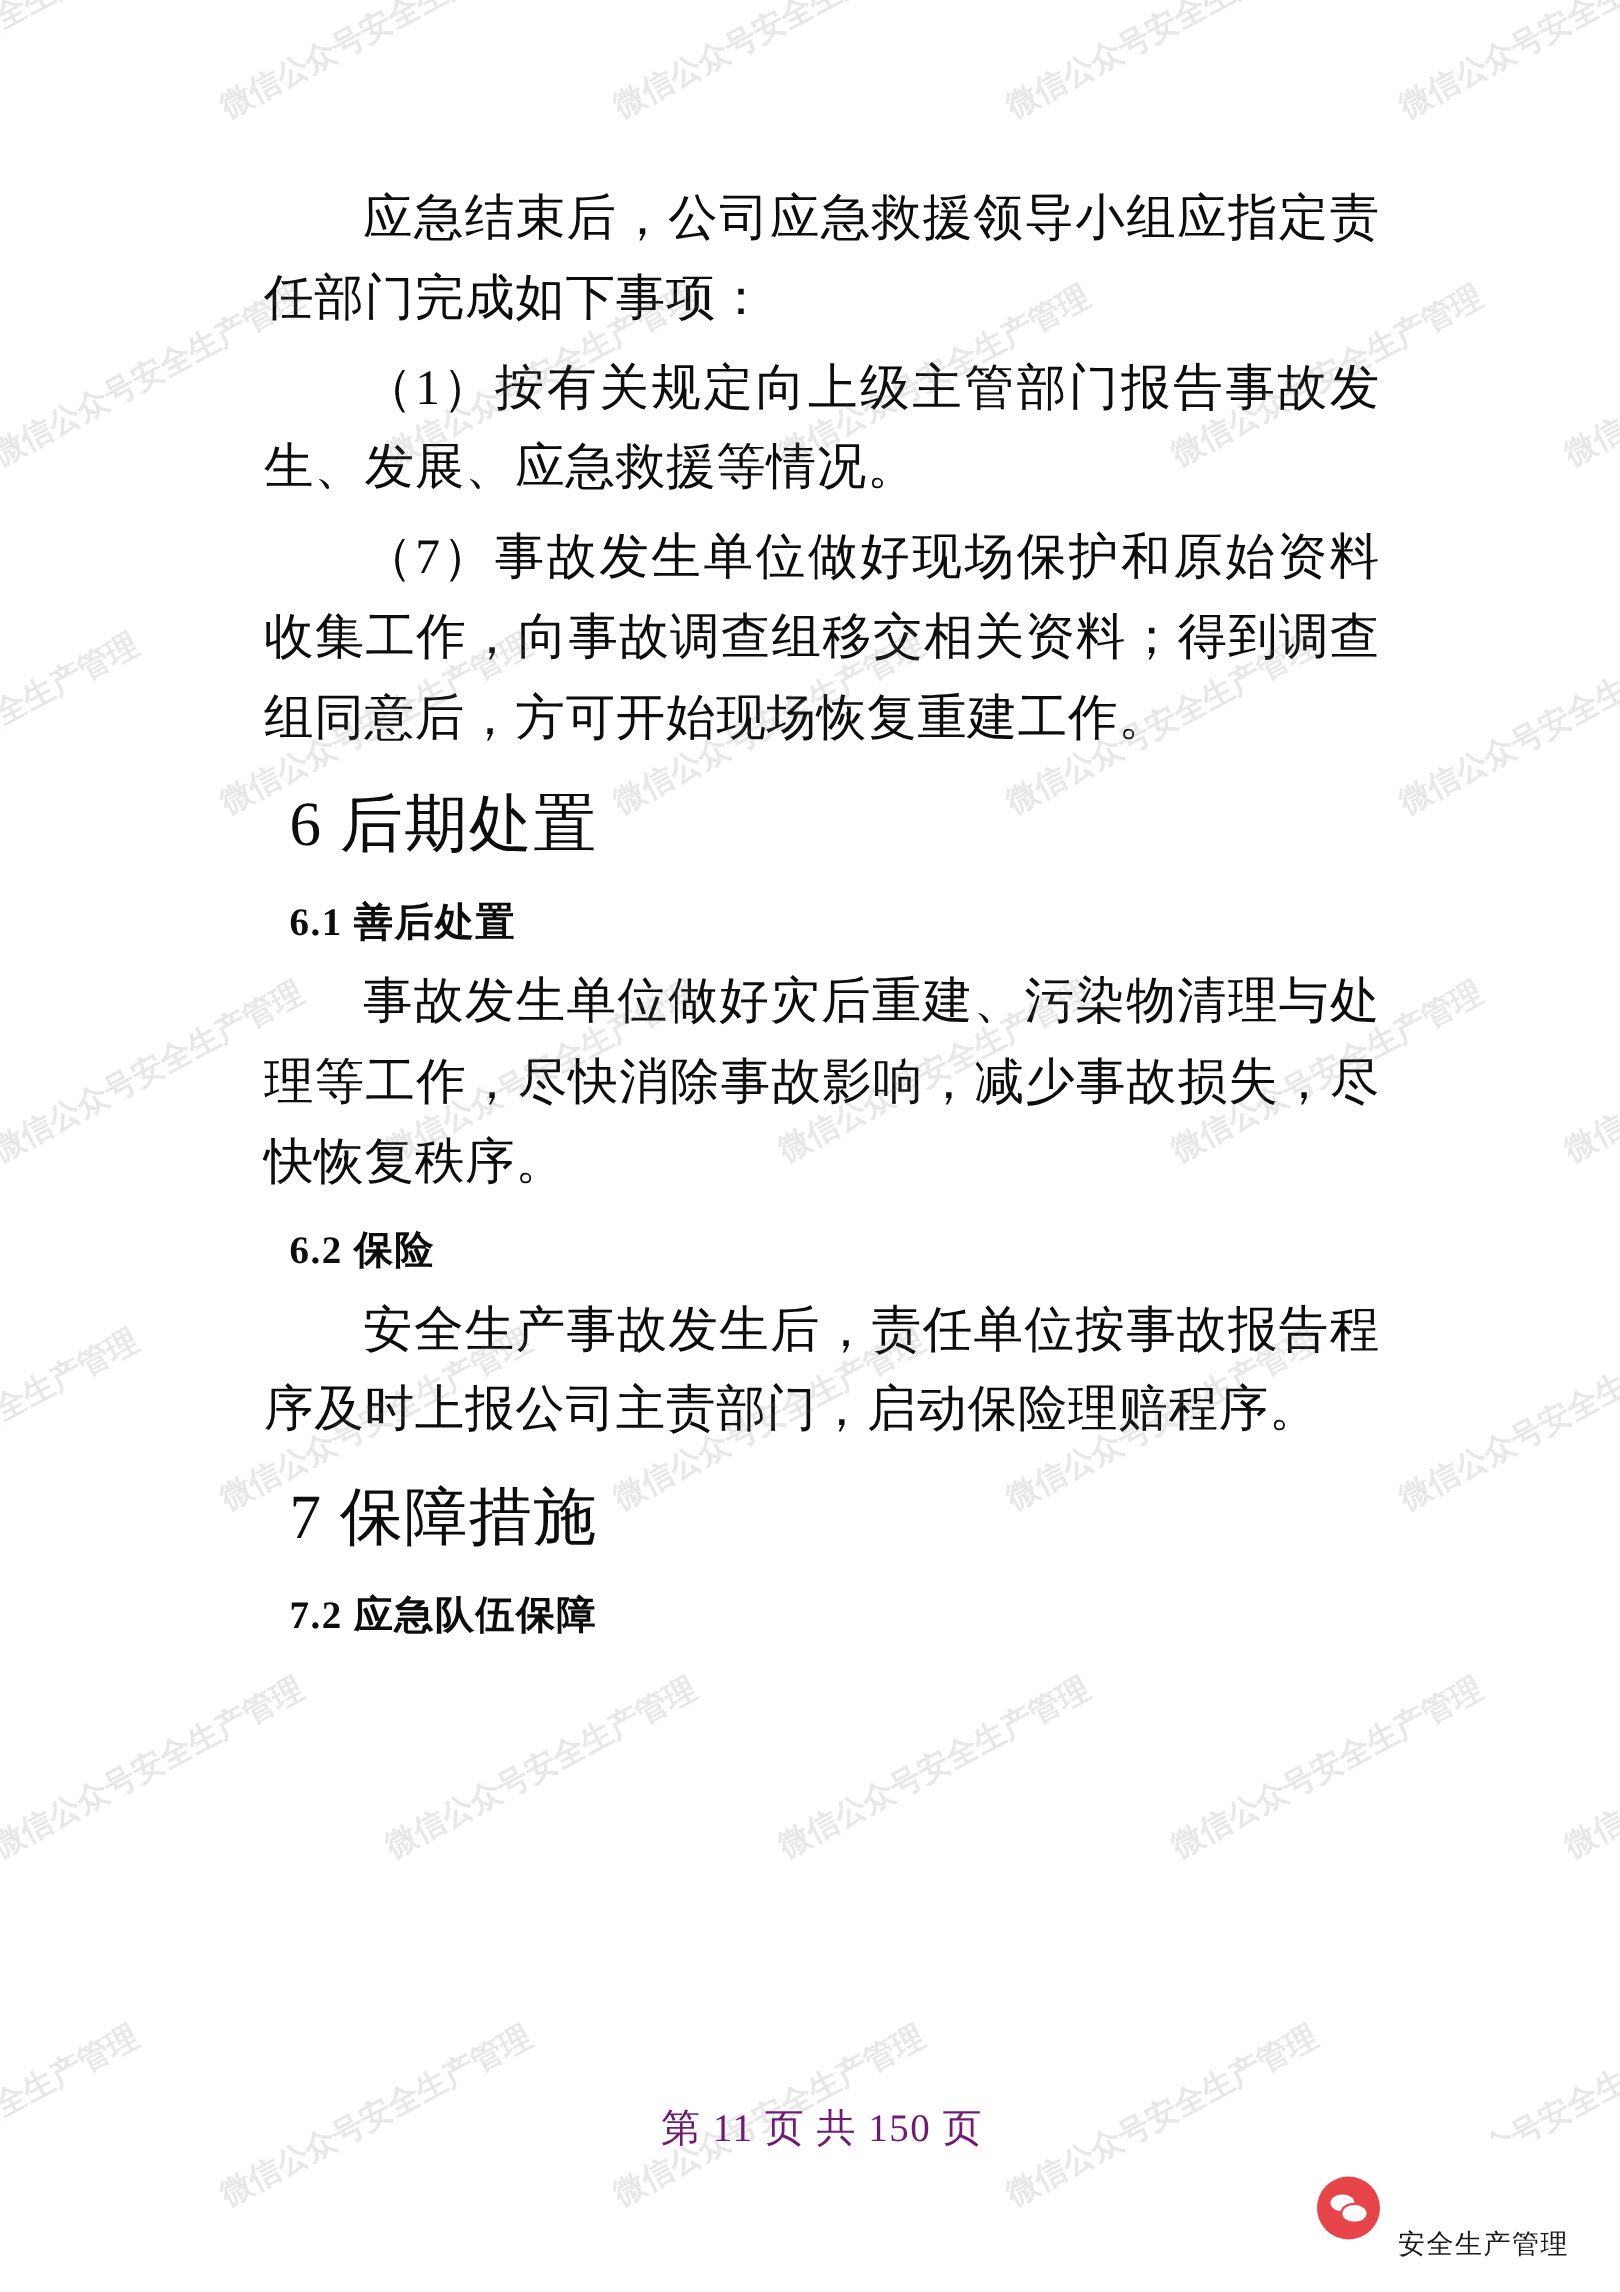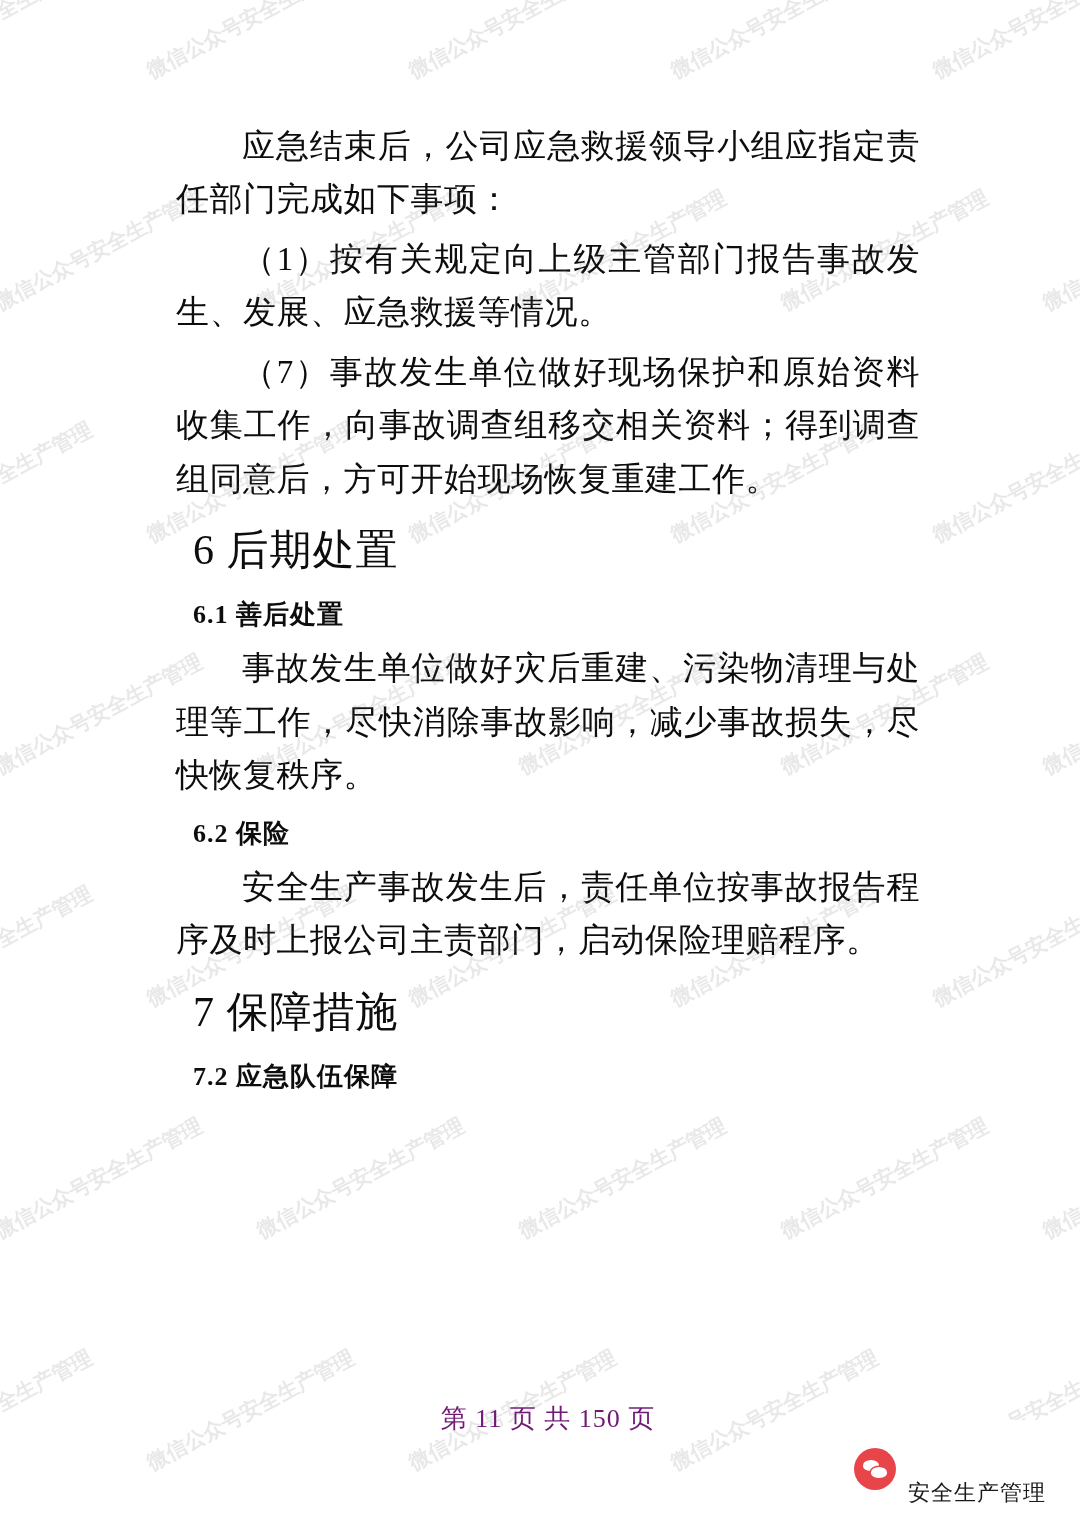--- a/index.html
+++ b/index.html
@@ -124,21 +124,21 @@
     position: absolute;
     left: 17px;
     top: 19px;
     width: 16px;
     height: 11px;
     border-radius: 50% 50% 45% 45%;
     background: #fff;
     box-shadow: 0 0 0 1.5px #e8454b;
   }
   .brand-text {
-    font-size: 22px;
+    font-size: 18px;
     color: #1a1a1a;
     font-family: "Liberation Sans", sans-serif;
     letter-spacing: 1px;
     margin-top: 48px;
   }
 </style>
 </head>
 <body>
 
 <div class="page">

